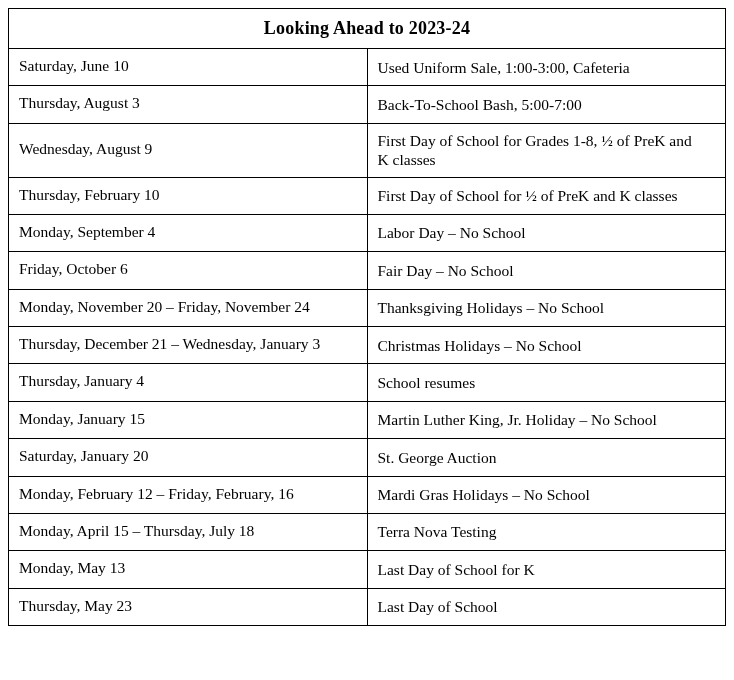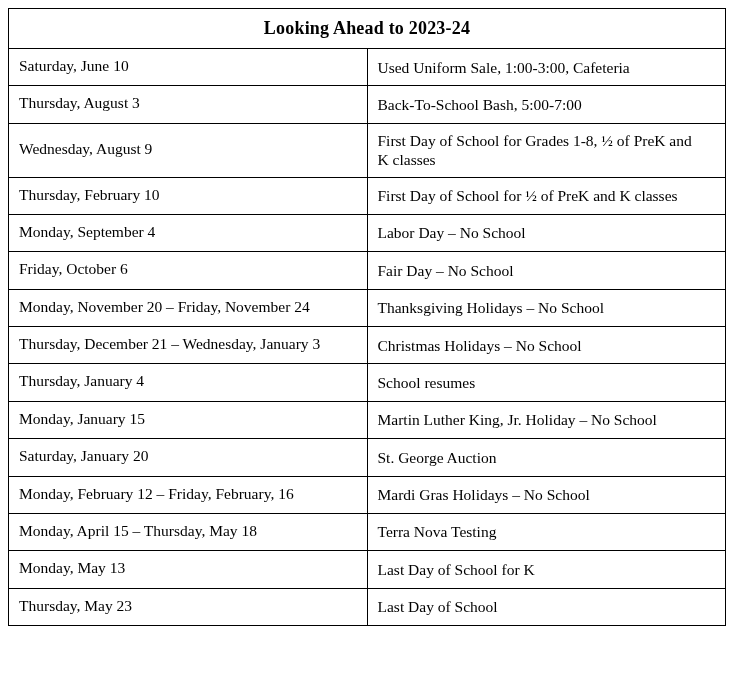--- a/index.html
+++ b/index.html
@@ -100,21 +100,21 @@
         </tr>
         <tr>
           <td class="date-cell">Saturday, January 20</td>
           <td class="event-cell">St. George Auction</td>
         </tr>
         <tr>
           <td class="date-cell">Monday, February 12 – Friday, February, 16</td>
           <td class="event-cell">Mardi Gras Holidays – No School</td>
         </tr>
         <tr>
-          <td class="date-cell">Monday, April 15 – Thursday, May 18</td>
+          <td class="date-cell">Monday, April 15 – Thursday, July 18</td>
           <td class="event-cell">Terra Nova Testing</td>
         </tr>
         <tr>
           <td class="date-cell">Monday, May 13</td>
           <td class="event-cell">Last Day of School for K</td>
         </tr>
         <tr>
           <td class="date-cell">Thursday, May 23</td>
           <td class="event-cell">Last Day of School</td>
         </tr>

